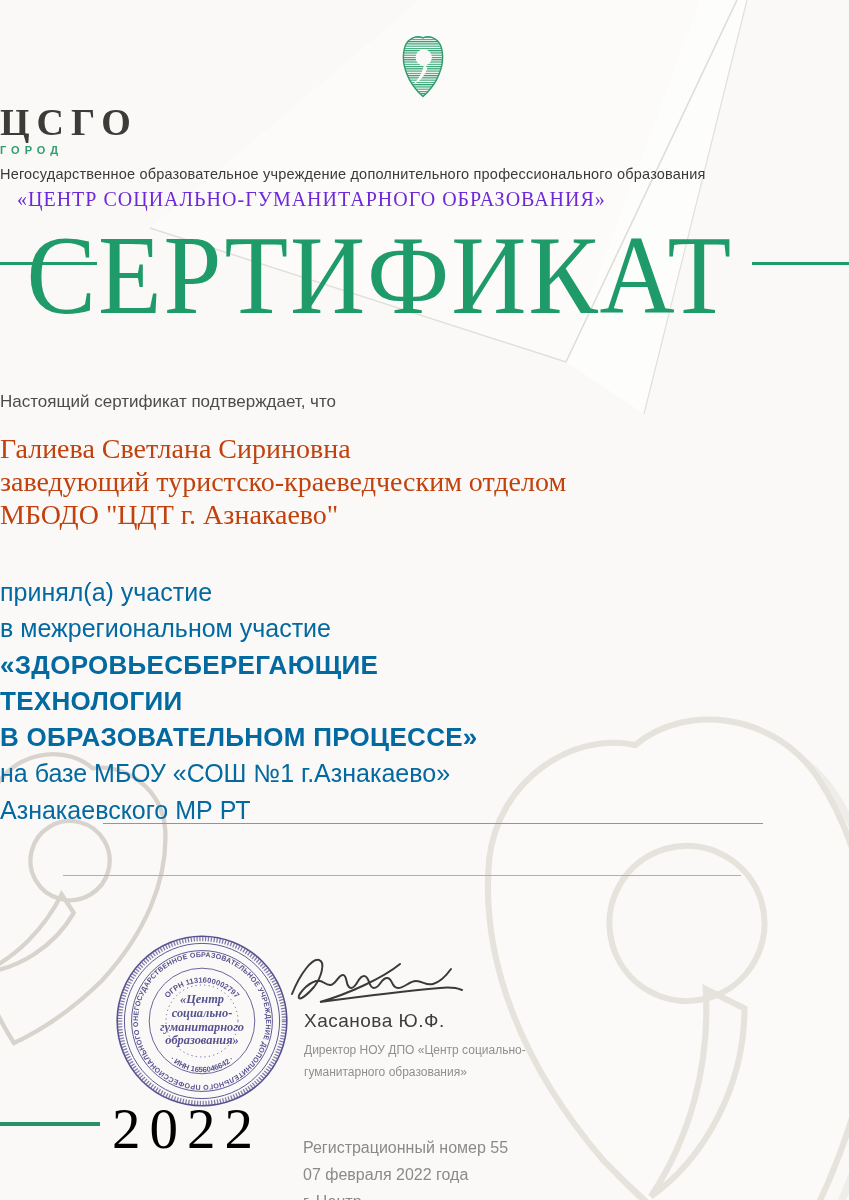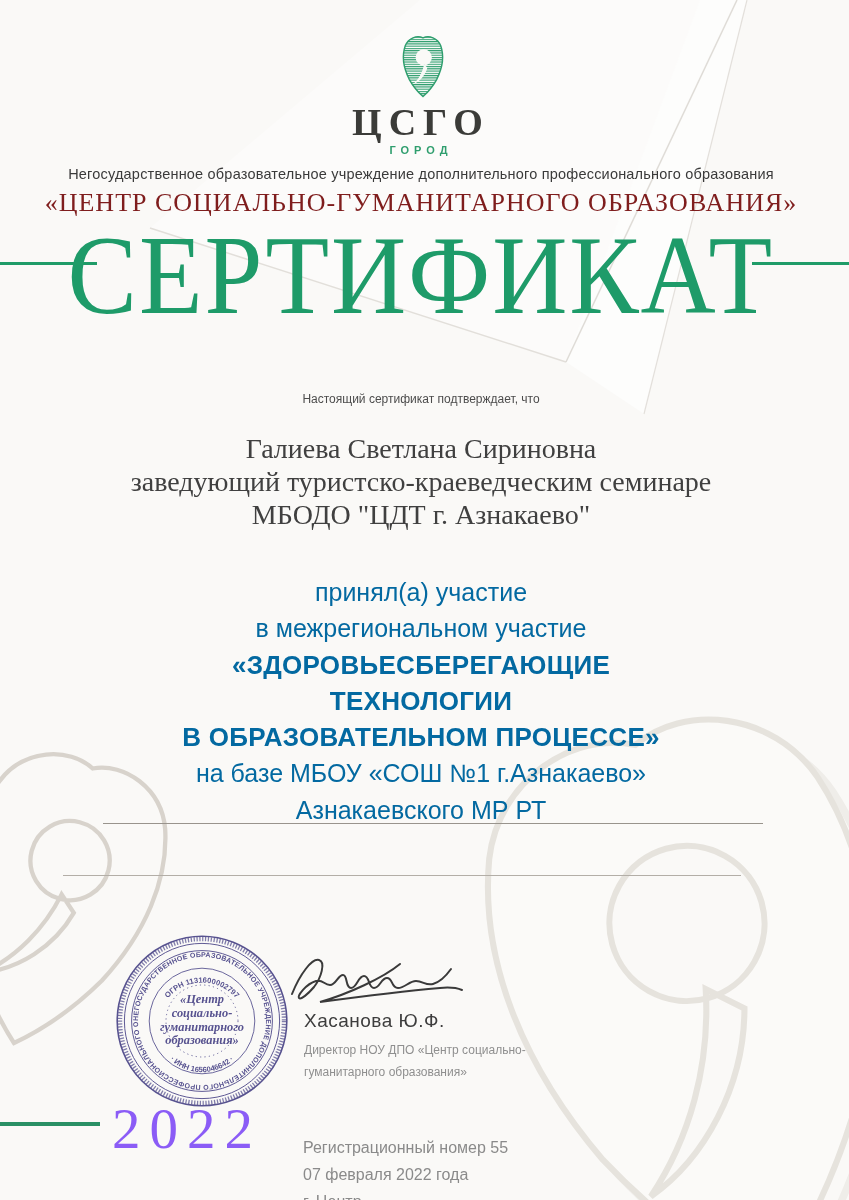--- a/index.html
+++ b/index.html
@@ -2,59 +2,59 @@
 <html><head>
 <meta charset="utf-8">
 <style>
   html,body{margin:0;padding:0;background:#d9d9d9;}
   .page{
     position:relative;width:849px;height:1200px;margin:0 auto;
     background:#faf9f7;overflow:hidden;
     font-family:"Liberation Sans",sans-serif;color:#1f1f1f;
   }
   .abs{position:absolute;}
-  .ctr{left:0;right:7px;text-align:center;}
+  .ctr{left:0;right:7px;}
 
   
   .bg-decor{left:0;top:0;z-index:0;}
 
   
   .logo{left:398px;top:34px;width:50px;height:64px;z-index:2;}
   .org-abbr{top:100px;font-family:"Liberation Serif",serif;font-weight:bold;
     font-size:38px;letter-spacing:7px;color:#3b3b38;z-index:2;}
   .city-label{top:144px;font-size:11px;letter-spacing:5px;color:#2f9e6e;font-weight:bold;z-index:2;}
   .org-type{top:166px;font-size:14.5px;color:#3a3a3a;letter-spacing:.2px;z-index:2;}
-  .org-name{top:188px;font-family:"Liberation Serif",serif;font-size:26px;
-    color:#7f1d1d;letter-spacing:1px;z-index:2;}
+  .org-name{top:188px;font-family:"Liberation Serif",serif;font-size:20px;
+    color:#6d28d9;letter-spacing:1px;z-index:2;margin-left:17px;}
 
   .cert-title{top:219px;z-index:2;}
   .cert-title .inner{display:inline-block;transform:scaleX(.93);transform-origin:center;
     font-family:"Liberation Serif",serif;font-size:112px;line-height:1;
     color:#1e9b69;letter-spacing:2px;white-space:nowrap;}
   .rule{height:3px;background:#1f9c68;top:262px;z-index:2;}
   .rule-left{left:0;width:97px;}
   .rule-right{right:0;width:97px;}
 
   
-  .intro{top:392px;font-size:12px;color:#4c4c4c;z-index:2;}
+  .intro{top:392px;font-size:17px;color:#4c4c4c;z-index:2;}
   .recipient{top:432px;font-family:"Liberation Serif",serif;font-size:28px;
-    color:#404040;line-height:33px;z-index:2;}
+    color:#c2410c;line-height:33px;z-index:2;}
   .event{top:574px;font-size:25px;color:#0369a1;line-height:36.3px;z-index:2;}
   .event .b{font-weight:bold;font-size:26px;letter-spacing:.3px;}
   .divider1{top:823px;left:103px;width:660px;height:1px;background:#99948d;z-index:2;}
   .divider2{top:875px;left:63px;width:678px;height:1px;background:#b3aea7;z-index:2;}
 
   
   .stamp{left:114px;top:933px;width:176px;height:176px;z-index:2;}
   .signature{left:288px;top:950px;width:178px;height:58px;z-index:2;}
   .sig-name{left:304px;top:1010px;font-size:19px;color:#3d3d3d;letter-spacing:.5px;z-index:2;}
   .sig-title{left:304px;top:1040px;font-size:12px;color:#8f8f8f;line-height:21.5px;z-index:2;}
   .year-dash{left:0;top:1122px;width:100px;height:4px;background:#2a9065;z-index:2;}
   .year{left:112px;top:1096px;font-family:"Liberation Serif",serif;font-size:57px;
-    color:#8b5cf6;letter-spacing:9px;z-index:2;}
+    color:#000000;letter-spacing:9px;z-index:2;}
   .footer-block{left:303px;top:1102px;font-size:16px;color:#8a8a8a;line-height:27px;z-index:2;margin-top:32px;}
 </style>
 </head>
 <body>
 
 <div class="page">
 
   <svg class="abs bg-decor" width="849" height="1200" viewBox="0 0 849 1200">
     <defs>
       <path id="nib" d="M0 -57 C-12 -63 -30 -57 -36 -41 C-43 -21 -40 3 -28 27 C-19 43 -8 55 0 62 C8 55 19 43 28 27 C40 3 43 -21 36 -41 C30 -57 12 -63 0 -57 Z"></path>
@@ -103,21 +103,21 @@
   <div class="abs ctr cert-title">
     <span class="inner">СЕРТИФИКАТ</span>
   </div>
   <div class="abs rule rule-left"></div>
   <div class="abs rule rule-right"></div>
 
   <div class="abs ctr intro">Настоящий сертификат подтверждает, что</div>
 
   <div class="abs ctr recipient">
     <div>Галиева Светлана Сириновна</div>
-    <div>заведующий туристско-краеведческим семинаре</div>
+    <div>заведующий туристско-краеведческим отделом</div>
     <div>МБОДО "ЦДТ г. Азнакаево"</div>
   </div>
 
   <div class="abs ctr event">
     <div>принял(а) участие</div>
     <div>в межрегиональном участие</div>
     <div class="b">«ЗДОРОВЬЕСБЕРЕГАЮЩИЕ</div>
     <div class="b">ТЕХНОЛОГИИ</div>
     <div class="b">В ОБРАЗОВАТЕЛЬНОМ ПРОЦЕССЕ»</div>
     <div>на базе МБОУ «СОШ №1 г.Азнакаево»</div>

